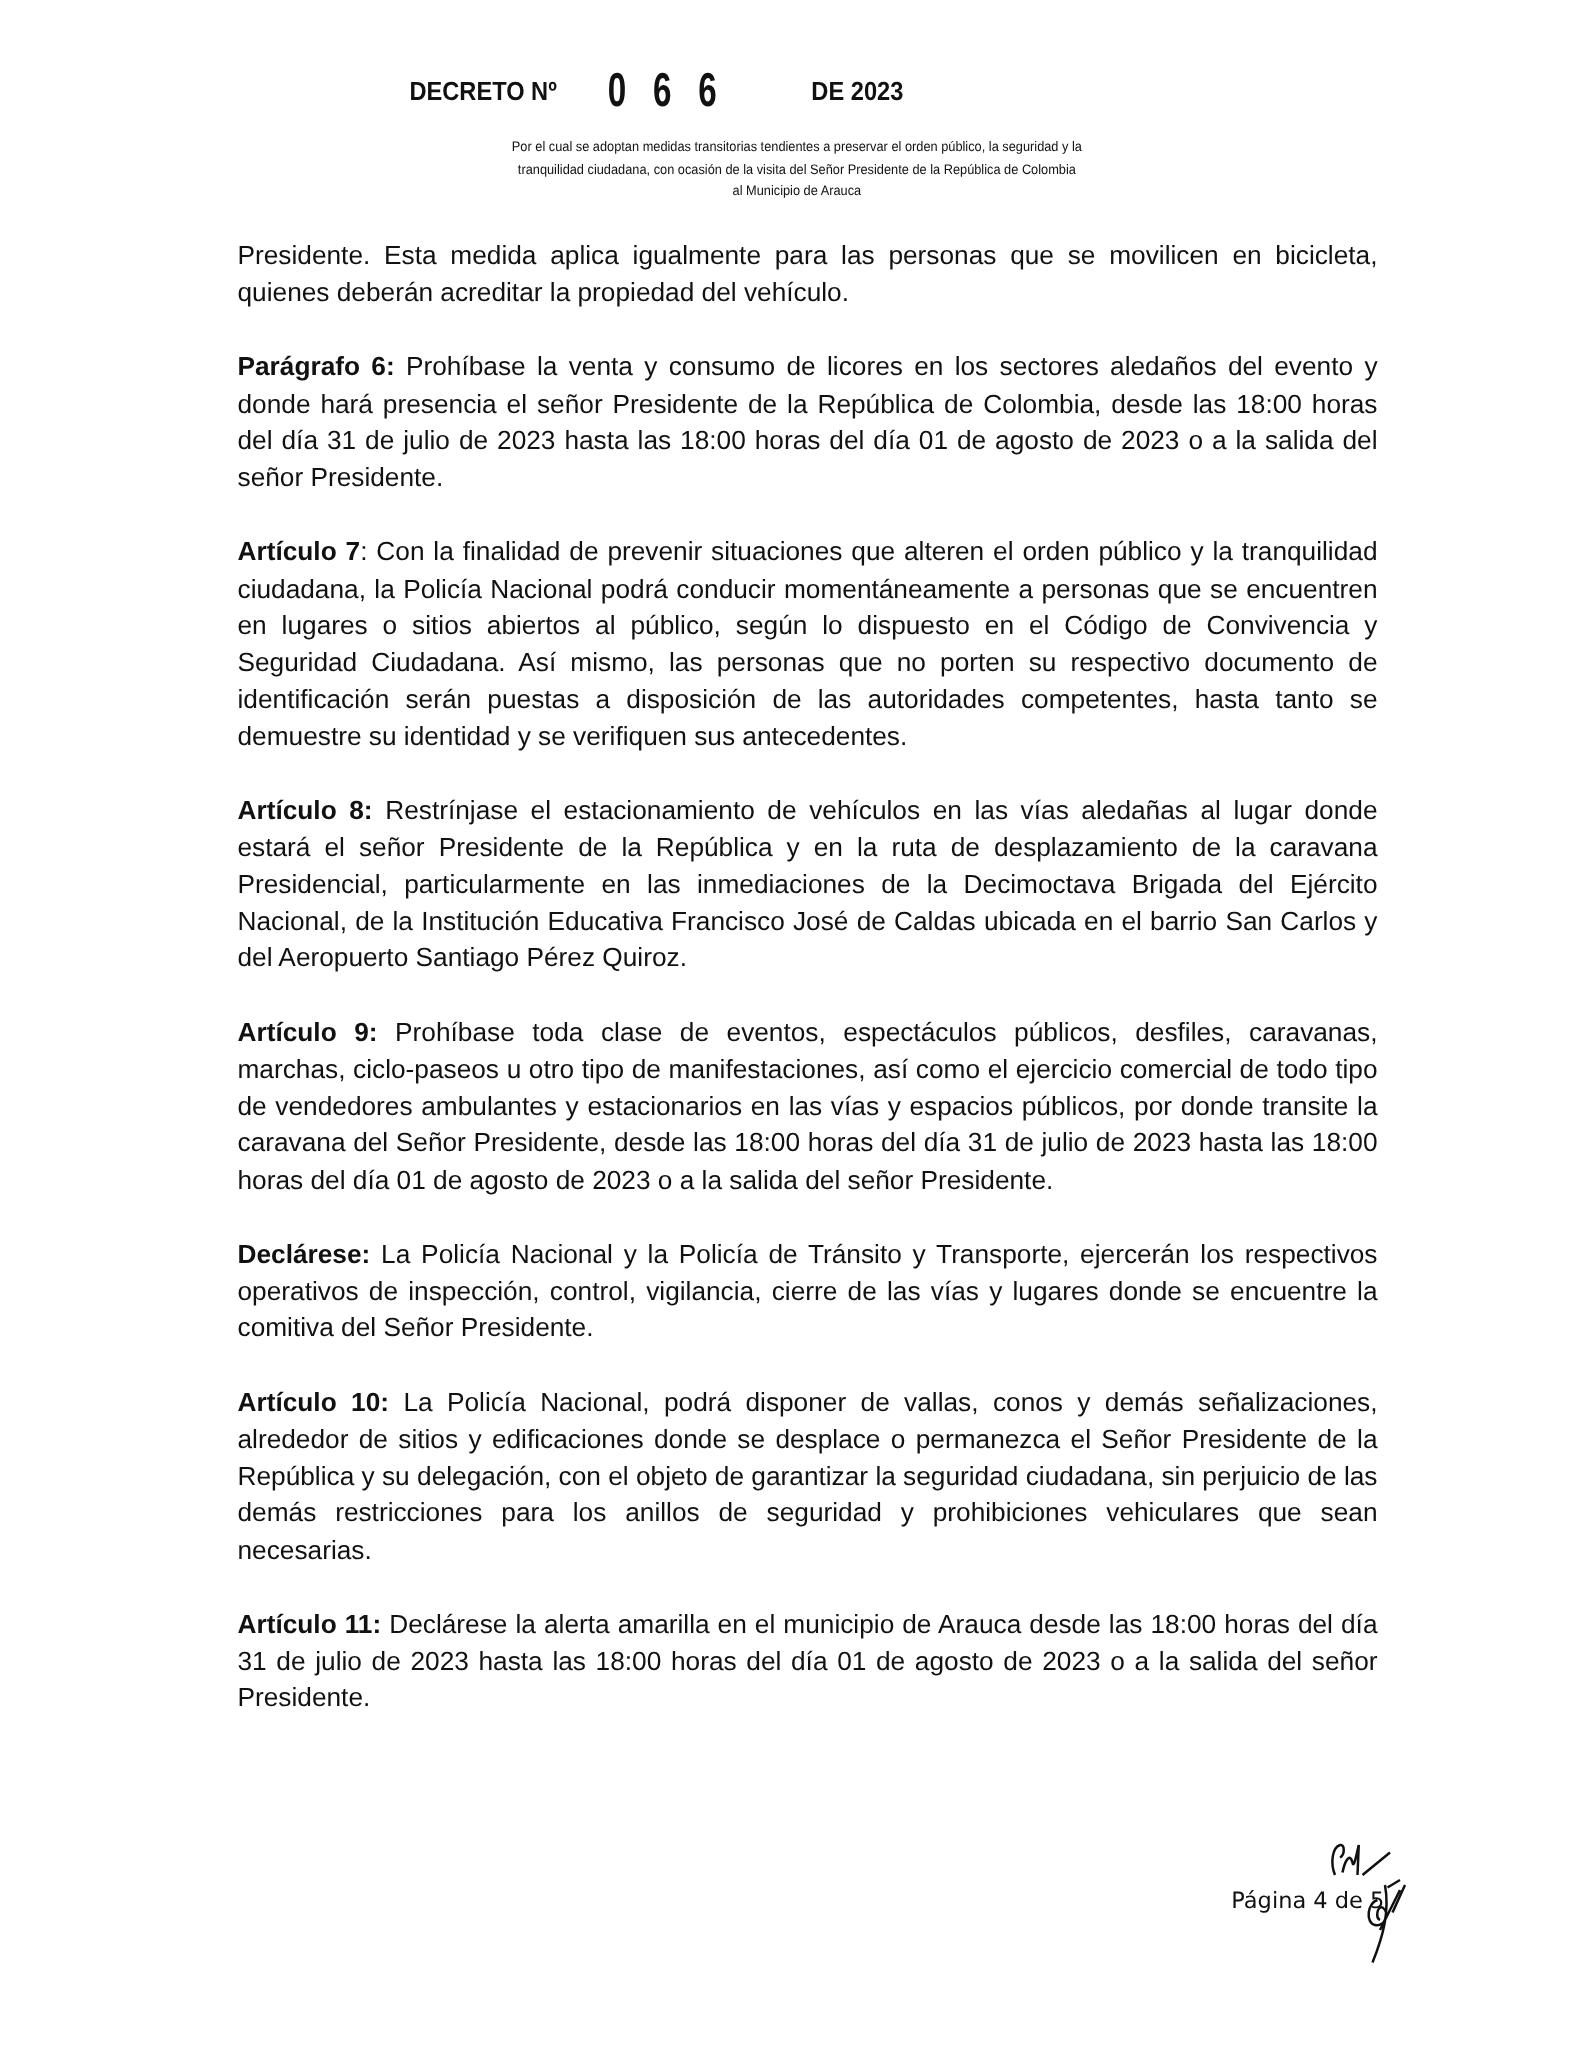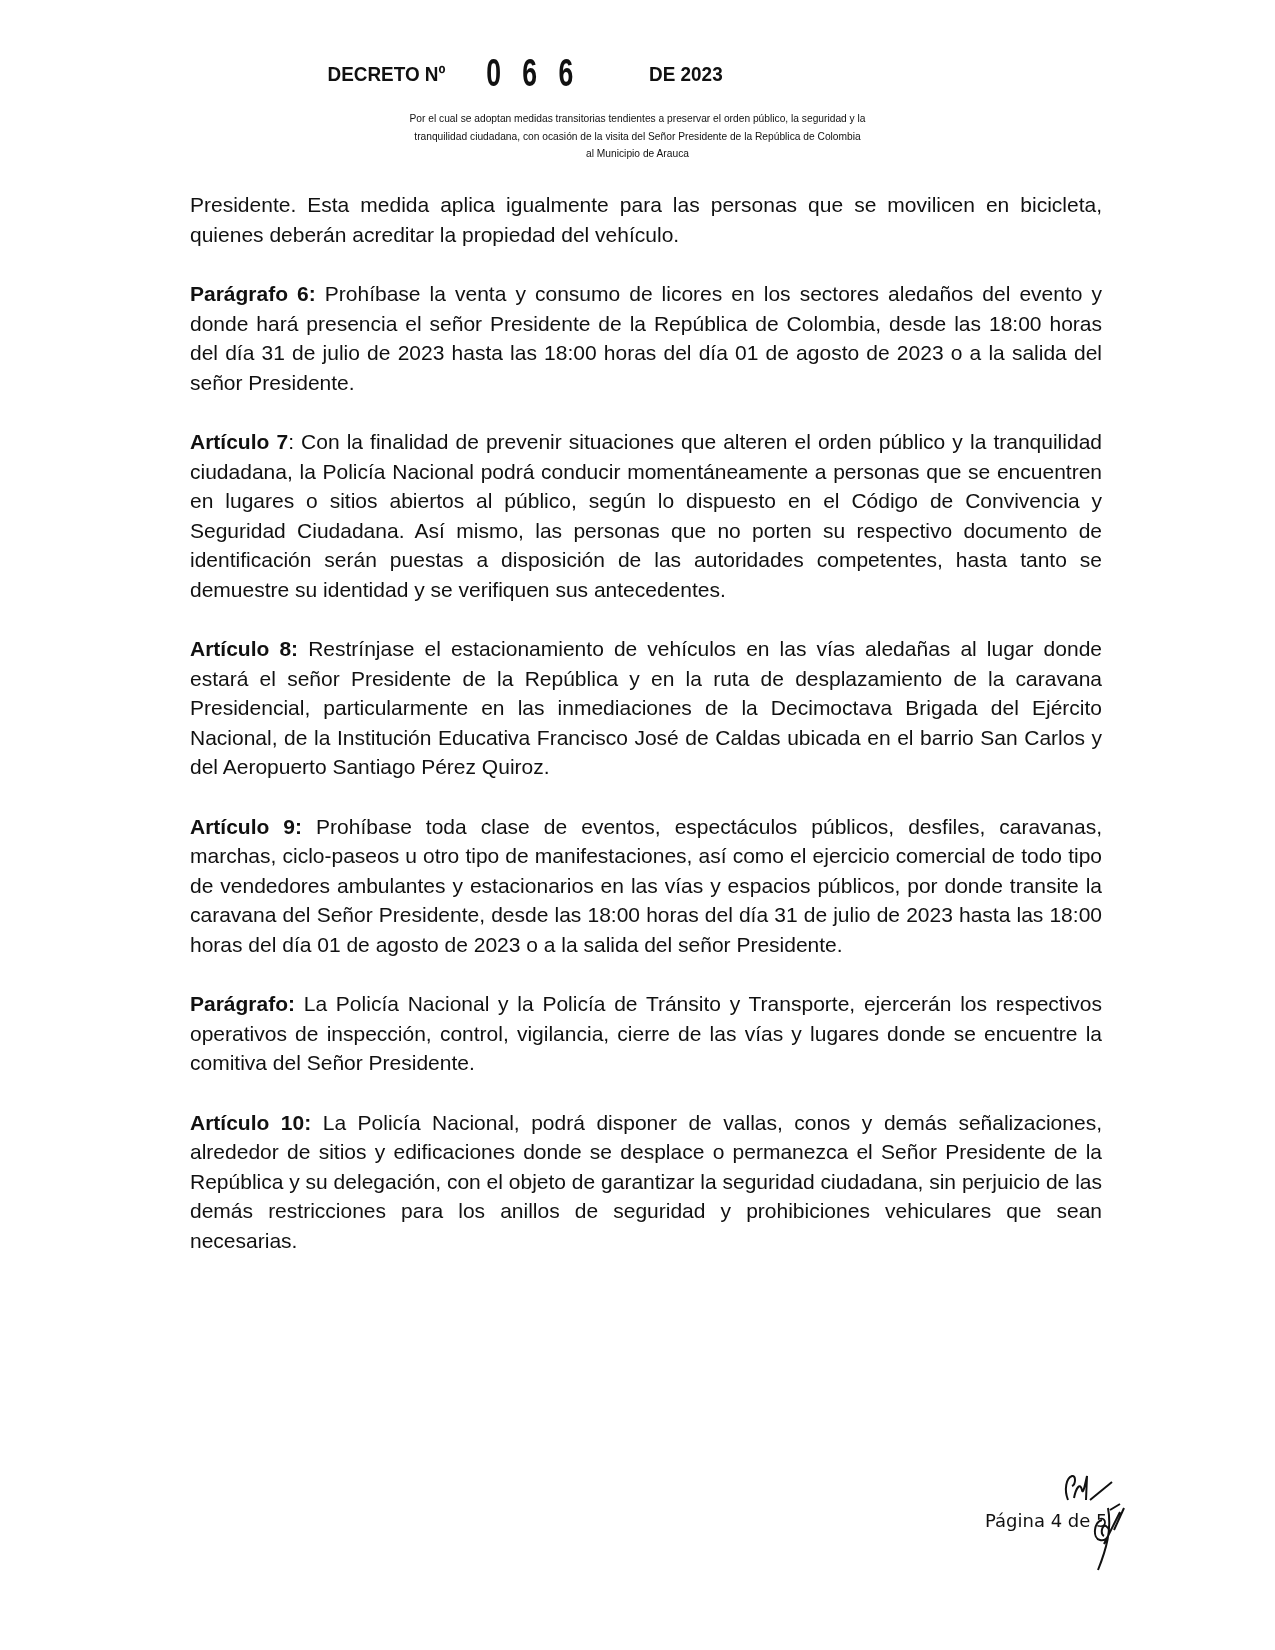--- a/index.html
+++ b/index.html
@@ -37,24 +37,25 @@
     <p>Presidente. Esta medida aplica igualmente para las personas que se movilicen en bicicleta, quienes deberán acreditar la propiedad del vehículo.</p>
 
     <p><b>Parágrafo 6:</b><span> Prohíbase la venta y consumo de licores en los sectores aledaños del evento y donde hará presencia el señor Presidente de la República de Colombia, desde las 18:00 horas del día 31 de julio de 2023 hasta las 18:00 horas del día 01 de agosto de 2023 o a la salida del señor Presidente.</span></p>
 
     <p><b>Artículo 7</b><span>: Con la finalidad de prevenir situaciones que alteren el orden público y la tranquilidad ciudadana, la Policía Nacional podrá conducir momentáneamente a personas que se encuentren en lugares o sitios abiertos al público, según lo dispuesto en el Código de Convivencia y Seguridad Ciudadana. Así mismo, las personas que no porten su respectivo documento de identificación serán puestas a disposición de las autoridades competentes, hasta tanto se demuestre su identidad y se verifiquen sus antecedentes.</span></p>
 
     <p><b>Artículo 8:</b><span> Restrínjase el estacionamiento de vehículos en las vías aledañas al lugar donde estará el señor Presidente de la República y en la ruta de desplazamiento de la caravana Presidencial, particularmente en las inmediaciones de la Decimoctava Brigada del Ejército Nacional, de la Institución Educativa Francisco José de Caldas ubicada en el barrio San Carlos y del Aeropuerto Santiago Pérez Quiroz.</span></p>
 
     <p><b>Artículo 9:</b><span> Prohíbase toda clase de eventos, espectáculos públicos, desfiles, caravanas, marchas, ciclo-paseos u otro tipo de manifestaciones, así como el ejercicio comercial de todo tipo de vendedores ambulantes y estacionarios en las vías y espacios públicos, por donde transite la caravana del Señor Presidente, desde las 18:00 horas del día 31 de julio de 2023 hasta las 18:00 horas del día 01 de agosto de 2023 o a la salida del señor Presidente.</span></p>
 
-    <p><b>Parágrafo:</b><span> La Policía Nacional y la Policía de Tránsito y Transporte, ejercerán los respectivos operativos de inspección, control, vigilancia, cierre de las vías y lugares donde se encuentre la comitiva del Señor Presidente.</span></p>
+    <p><b>Declárese:</b><span> La Policía Nacional y la Policía de Tránsito y Transporte, ejercerán los respectivos operativos de inspección, control, vigilancia, cierre de las vías y lugares donde se encuentre la comitiva del Señor Presidente.</span></p>
 
     <p><b>Artículo 10:</b><span> La Policía Nacional, podrá disponer de vallas, conos y demás señalizaciones, alrededor de sitios y edificaciones donde se desplace o permanezca el Señor Presidente de la República y su delegación, con el objeto de garantizar la seguridad ciudadana, sin perjuicio de las demás restricciones para los anillos de seguridad y prohibiciones vehiculares que sean necesarias.</span></p>
 
+    <p><b>Artículo 11:</b><span> Declárese la alerta amarilla en el municipio de Arauca desde las 18:00 horas del día 31 de julio de 2023 hasta las 18:00 horas del día 01 de agosto de 2023 o a la salida del señor Presidente.</span></p>
   </div>
 
   <svg class="sig" style="left:1060px; top:1470px;" width="60" height="40">
     <path d="M8 30 C4 20, 6 8, 12 6 C16 5, 16 14, 12 16 M14 28 C16 18, 20 12, 22 20 C23 26, 26 10, 27 6 L26 30 M30 30 L52 12" stroke="#111" stroke-width="2" fill="none"></path>
   </svg>
 
   <div class="footer">Página 4 de 5</div>
 
   <svg class="sig" style="left:1090px; top:1500px;" width="40" height="80">
     <path d="M12 20 C4 22, 2 38, 10 40 C18 42, 22 30, 16 26 C12 24, 10 34, 14 36 M18 8 C22 30, 16 50, 8 70 M20 10 L30 4 M14 44 L30 12 M24 30 L34 8" stroke="#111" stroke-width="2" fill="none"></path>

